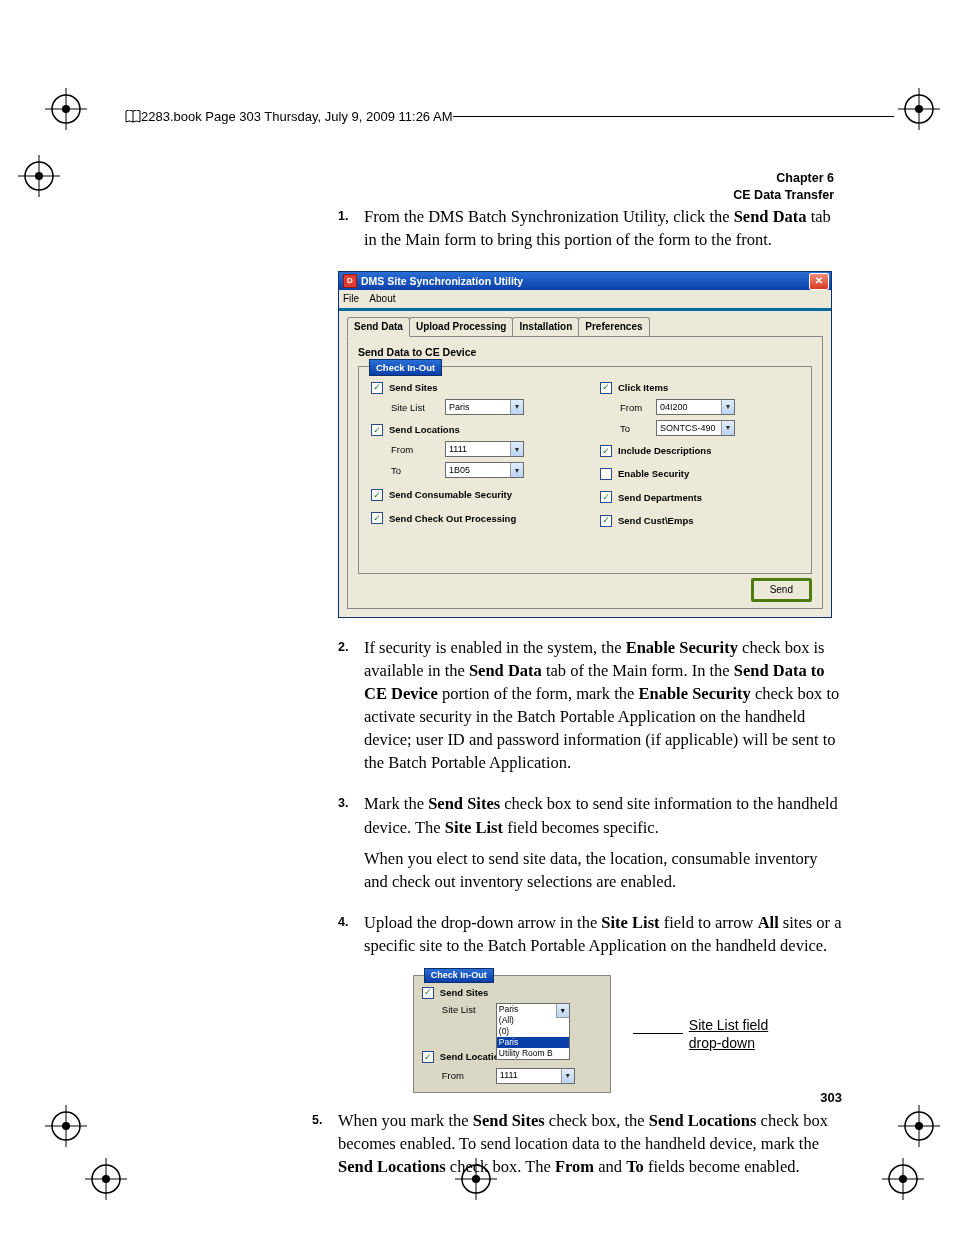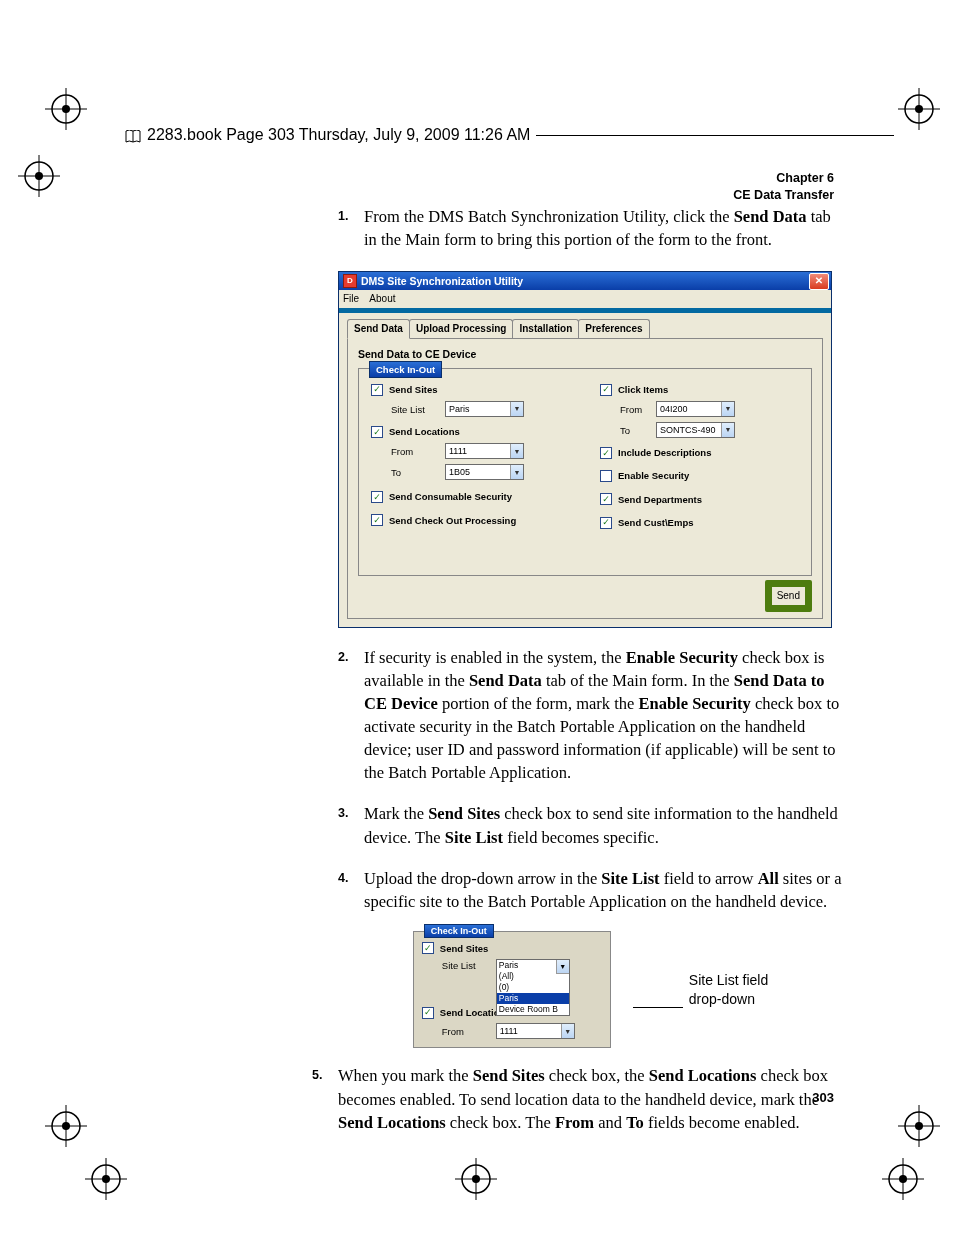--- a/index.html
+++ b/index.html
@@ -14,29 +14,28 @@
     position: relative;
   }
   .crop-mark {
     position: absolute;
     width: 42px;
     height: 42px;
   }
   .crop-mark svg { width: 100%; height: 100%; }
   .header-line {
     position: absolute;
-    top: 126px;
+    top: 109px;
     left: 125px;
     right: 60px;
     font-family: Arial, Helvetica, sans-serif;
-    font-size: 16px;
+    font-size: 13px;
     color: #000;
     display: flex;
     align-items: center;
-    gap: 6px;
   }
   .header-line .book-icon {
     width: 16px; height: 13px;
     display: inline-block;
   }
   .header-line .rule {
     flex: 1;
     border-top: 1px solid #000;
     height: 0;
   }
@@ -111,21 +110,21 @@
     border-radius: 2px;
     margin-right: 2px;
     color: #fff;
     display: flex; align-items: center; justify-content: center;
     font-weight: bold;
     font-size: 10px;
   }
   .menu {
     font-size: 10px;
     padding: 2px 4px;
-    border-bottom: 5px solid #0369a1;
+    border-bottom: 3px solid #0369a1;
     background: #ece9d8;
   }
   .menu span { margin-right: 8px; }
   .tabs {
     display: flex;
     margin: 6px 8px 0 8px;
     font-size: 10px;
     font-weight: bold;
   }
   .tab {
@@ -218,23 +217,23 @@
     width: 12px;
     border-left: 1px solid #999;
     background: linear-gradient(to bottom, #e0eefc, #bcd5f3);
     display: flex;
     align-items: center;
     justify-content: center;
     font-size: 7px;
     color: #333;
   }
   .winbtn {
-    border: 7px solid #4d7c0f;
+    border: 3px solid #4d7c0f;
     background: #ece9d8;
-    padding: 2px 5px;
+    padding: 2px 16px;
     font-size: 10px;
     border-radius: 2px;
     display: inline-block;
   }
   .send-row {
     text-align: right;
     padding: 4px 0 0 0;
   }
 
   
@@ -293,21 +292,21 @@
     line-height: 1.3;
   }
   .callout-line {
     width: 50px;
     border-top: 1px solid #000;
     height: 0;
   }
   .page-number {
     position: absolute;
     bottom: 130px;
-    right: 120px;
+    right: 112px;
     font-family: Arial, Helvetica, sans-serif;
     font-size: 13px;
     font-weight: bold;
   }
   b { font-weight: bold; }
 </style>
 </head>
 <body>
 
 <div class="crop-mark" style="top:88px; left:45px;">
@@ -519,20 +518,21 @@
       </p>
     </div>
   </div>
 
   <div class="step">
     <div class="num">3.</div>
     <div class="txt">
       <p>
         <span>Mark the </span><b>Send Sites</b><span> check box to send site information to the handheld device. The </span><b>Site List</b><span> field becomes specific.</span>
       </p>
+      <p>When you elect to send site data, the location, consumable inventory and check out inventory selections are enabled.</p>
     </div>
   </div>
 
   <div class="step">
     <div class="num">4.</div>
     <div class="txt">
       <p>
         <span>Upload the drop-down arrow in the </span><b>Site List</b><span> field to arrow </span><b>All</b><span> sites or a specific site to the Batch Portable Application on the handheld device.</span>
       </p>
     </div>
@@ -546,36 +546,36 @@
         <span class="lbl">Send Sites</span>
       </div>
       <div class="row indent" style="align-items:flex-start;">
         <span class="field-lbl">Site List</span>
         <div class="listbox">
           <div class="listarrow">▼</div>
           <div class="item">Paris</div>
           <div class="item">(All)</div>
           <div class="item">(0)</div>
           <div class="item sel">Paris</div>
-          <div class="item">Device Room B</div>
+          <div class="item">Utility Room B</div>
         </div>
       </div>
       <div class="row" style="margin-top:-14px;">
         <span class="cb">✓</span>
         <span class="lbl">Send Location</span>
       </div>
       <div class="row indent">
         <span class="field-lbl">From</span>
         <span class="combo">
           <span class="val">1111</span>
           <span class="arrow">▼</span>
         </span>
       </div>
     </div>
-    <div style="display:flex; align-items:flex-end; gap:6px;">
+    <div style="display:flex; align-items:center; gap:6px;text-decoration:underline;">
       <div class="callout-line"></div>
       <div class="callout">
         <div>Site List field</div>
         <div>drop-down</div>
       </div>
     </div>
   </div>
 
   <div class="step" style="margin-left:-26px;">
     <div class="num">5.</div>

